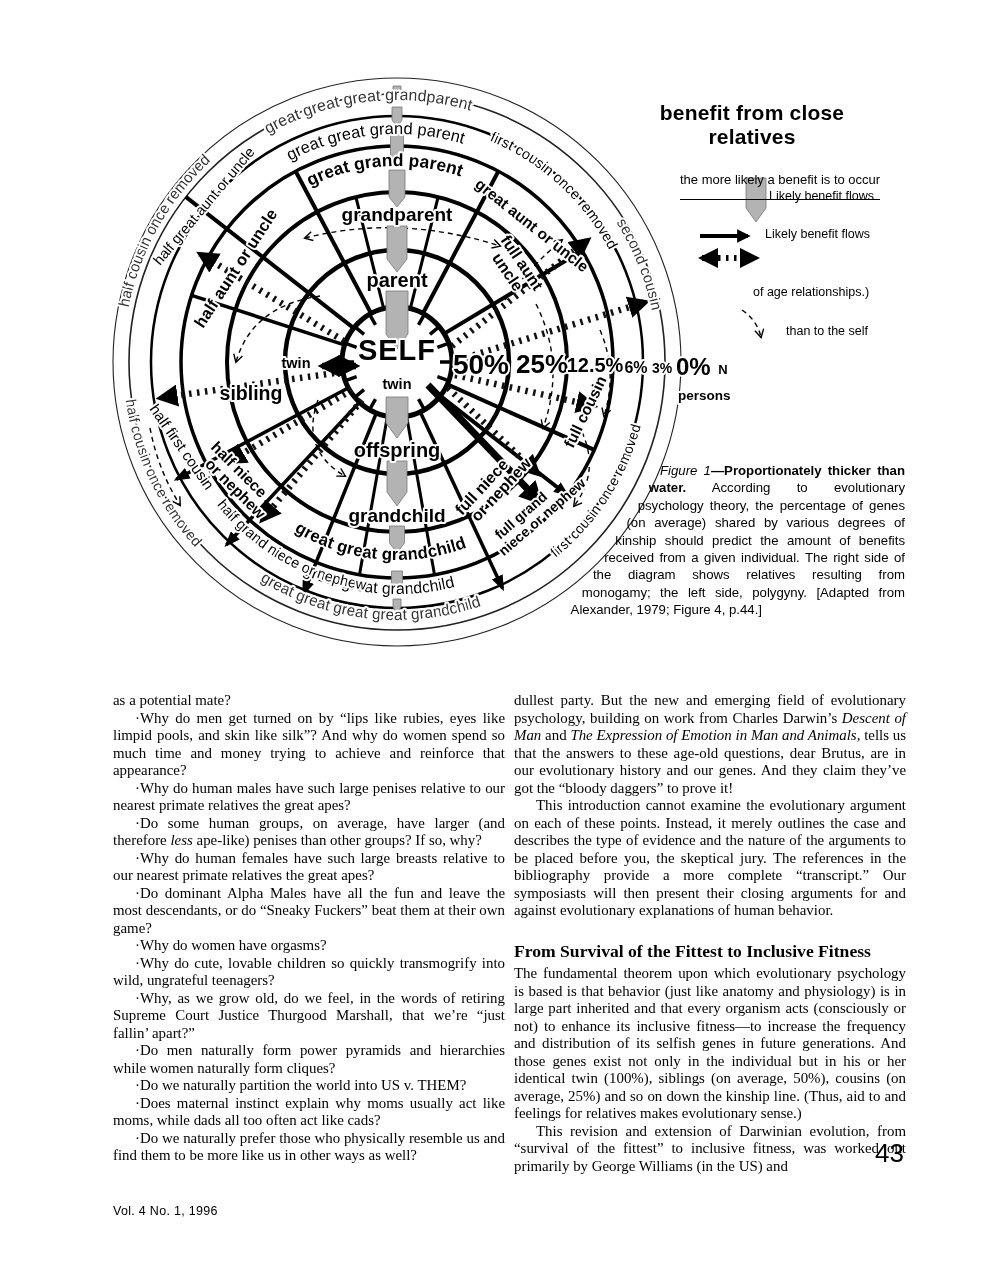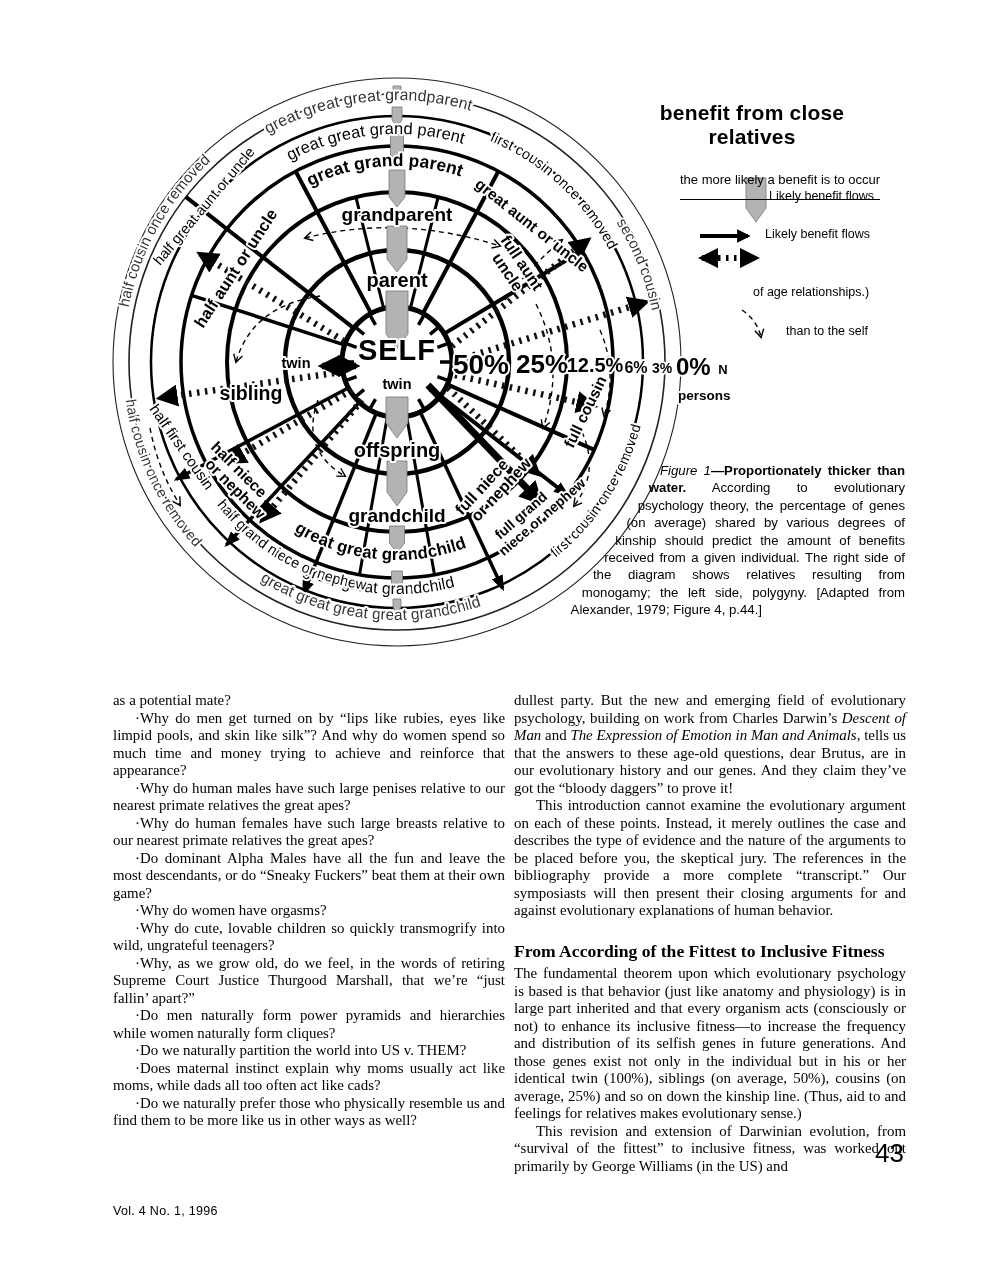--- a/index.html
+++ b/index.html
@@ -236,33 +236,34 @@
 
   <div class="caption">
     <div class="cap-spacer"></div>
     <span class="cap-label">Figure 1</span><span class="cap-title">—Proportionately thicker than water.</span><span> According to evolutionary psychology theory, the percentage of genes (on average) shared by various degrees of kinship should predict the amount of benefits received from a given individual. The right side of the diagram shows relatives resulting from monogamy; the left side, polygyny. [Adapted from Alexander, 1979; Figure 4, p.44.]</span>
   </div>
 
   <div id="colL" class="col">
       <p class="noind"><span>as a potential mate?</span></p>
       <p><span>·Why do men get turned on by “lips like rubies, eyes like limpid pools, and skin like silk”? And why do women spend so much time and money trying to achieve and reinforce that appearance?</span></p>
       <p><span>·Why do human males have such large penises relative to our nearest primate relatives the great apes?</span></p>
+      <p><span>·Do some human groups, on average, have larger (and therefore </span><span class="i">less</span><span> ape-like) penises than other groups? If so, why?</span></p>
       <p><span>·Why do human females have such large breasts relative to our nearest primate relatives the great apes?</span></p>
       <p><span>·Do dominant Alpha Males have all the fun and leave the most descendants, or do “Sneaky Fuckers” beat them at their own game?</span></p>
       <p><span>·Why do women have orgasms?</span></p>
       <p><span>·Why do cute, lovable children so quickly transmogrify into wild, ungrateful teenagers?</span></p>
       <p><span>·Why, as we grow old, do we feel, in the words of retiring Supreme Court Justice Thurgood Marshall, that we’re “just fallin’ apart?”</span></p>
       <p><span>·Do men naturally form power pyramids and hierarchies while women naturally form cliques?</span></p>
       <p><span>·Do we naturally partition the world into US v. THEM?</span></p>
       <p><span>·Does maternal instinct explain why moms usually act like moms, while dads all too often act like cads?</span></p>
       <p><span>·Do we naturally prefer those who physically resemble us and find them to be more like us in other ways as well?</span></p>
     </div>
   <div id="colR" class="col">
       <p class="noind"><span>dullest party. But the new and emerging field of evolutionary psychology, building on work from Charles Darwin’s </span><span class="i">Descent of Man</span><span> and </span><span class="i">The Expression of Emotion in Man and Animals,</span><span> tells us that the answers to these age-old questions, dear Brutus, are in our evolutionary history and our genes. And they claim they’ve got the “bloody daggers” to prove it!</span></p>
       <p><span>This introduction cannot examine the evolutionary argument on each of these points. Instead, it merely outlines the case and describes the type of evidence and the nature of the arguments to be placed before you, the skeptical jury. The references in the bibliography provide a more complete “transcript.” Our symposiasts will then present their closing arguments for and against evolutionary explanations of human behavior.</span></p>
-      <h2>From According of the Fittest to Inclusive Fitness</h2>
+      <h2>From Survival of the Fittest to Inclusive Fitness</h2>
       <p class="noind"><span>The fundamental theorem upon which evolutionary psychology is based is that behavior (just like anatomy and physiology) is in large part inherited and that every organism acts (consciously or not) to enhance its inclusive fitness—to increase the frequency and distribution of its selfish genes in future generations. And those genes exist not only in the individual but in his or her identical twin (100%), siblings (on average, 50%), cousins (on average, 25%) and so on down the kinship line. (Thus, aid to and feelings for relatives makes evolutionary sense.)</span></p>
       <p><span>This revision and extension of Darwinian evolution, from “survival of the fittest” to inclusive fitness, was worked out primarily by George Williams (in the US) and</span></p>
     </div>
 
   <div class="footer-issue">Vol. 4 No. 1, 1996</div>
   <div class="footer-page">43</div>
 </div>
 
 </body></html>

